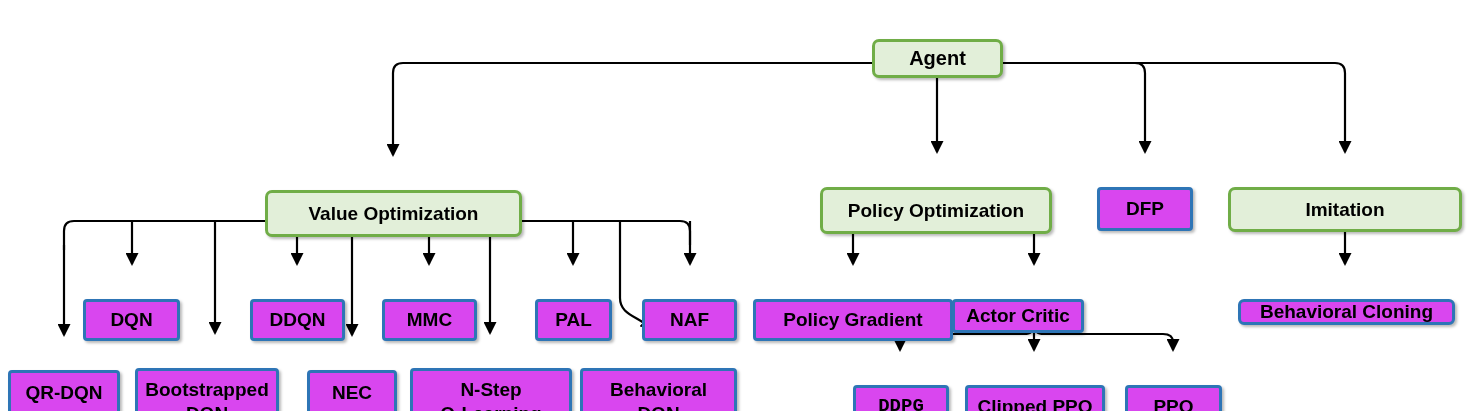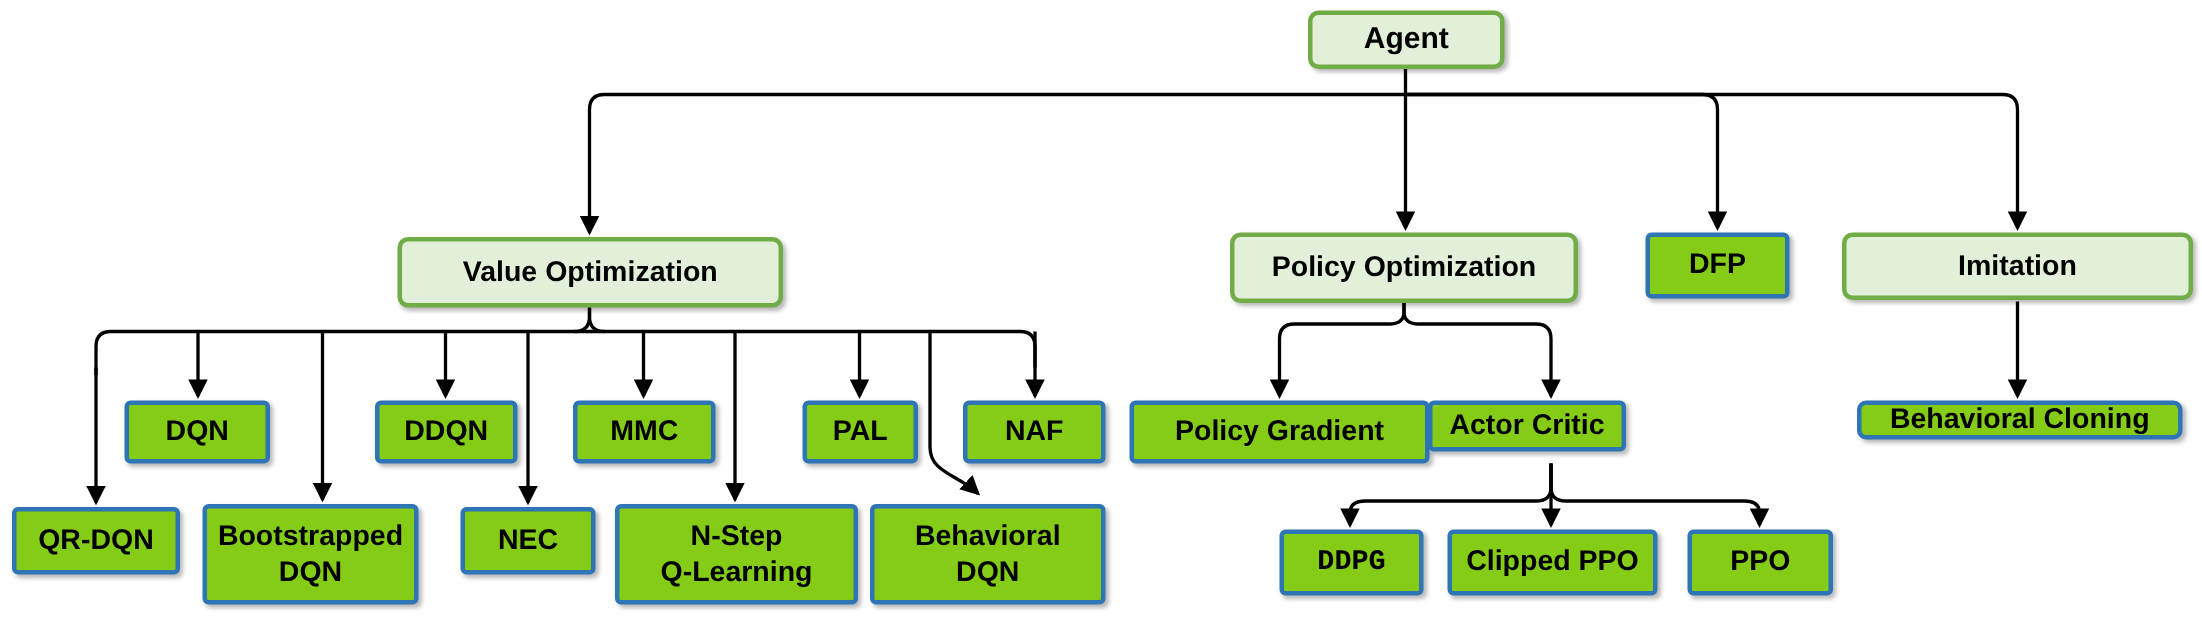--- a/index.html
+++ b/index.html
@@ -15,28 +15,29 @@
     position:absolute;
     display:flex;align-items:center;justify-content:center;
     text-align:center;
     font-weight:700;
     font-size:19px;
     color:#000;
     line-height:1.25;
     white-space:pre-line;
     box-sizing:border-box;
     box-shadow:2px 2px 3px rgba(0,0,0,0.28);
+    margin-top:32px;
   }
   .green{
     background:#e2efd9;
     border:3px solid #70ad47;
     border-radius:7px;
   }
   .blue{
-    background:#84cc16;
+    background:#d946ef;
     border:3px solid #2e75b6;
     border-radius:4px;
   }
   .root{font-size:20px;}
   path.wire{fill:none;stroke:#000;stroke-width:2.2px;}
 </style>
 </head>
 <body>
 
 <div id="canvas">

